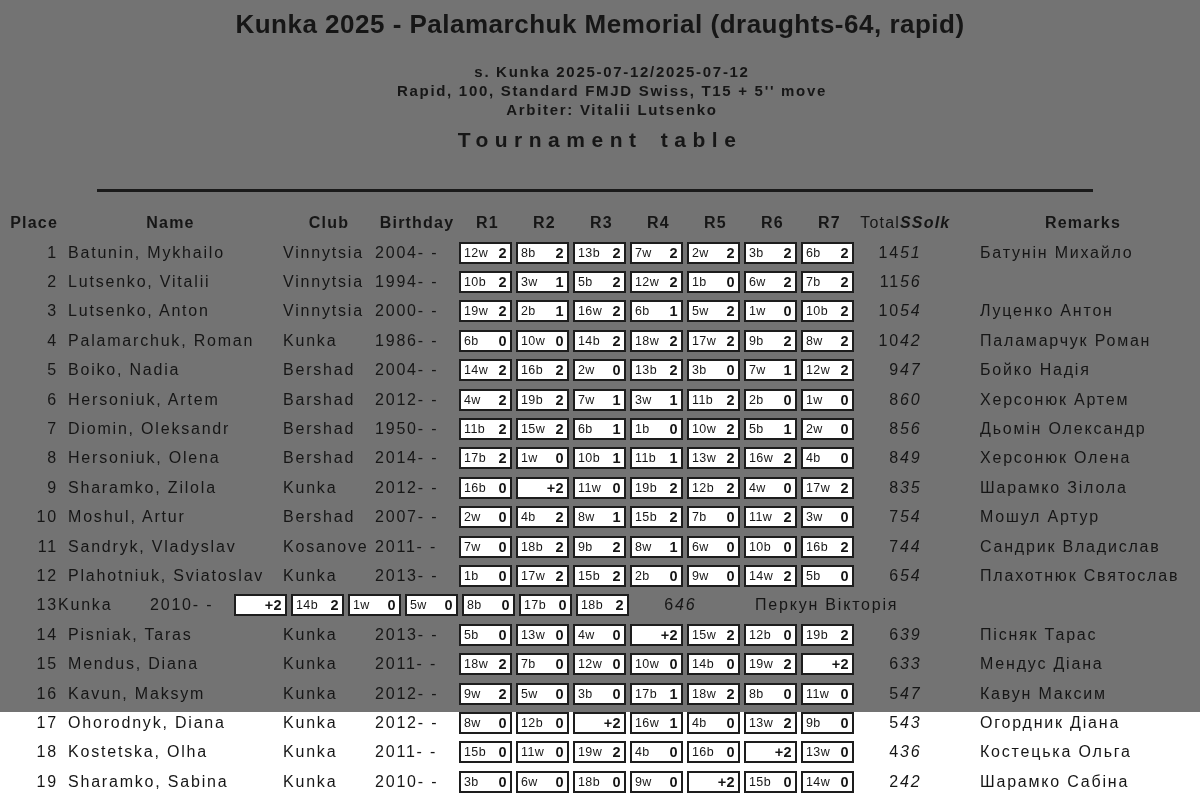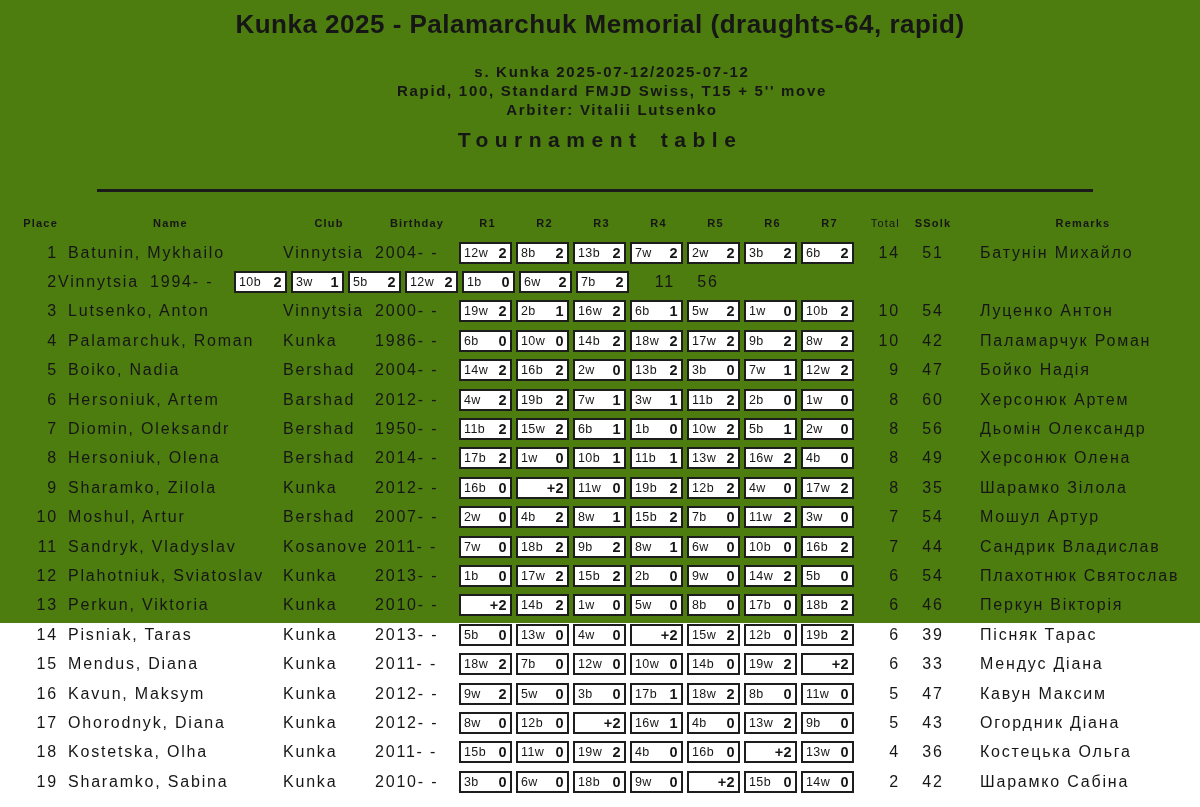--- a/index.html
+++ b/index.html
@@ -2,21 +2,21 @@
 <html><head>
 <meta charset="utf-8">
 <style>
   * { margin:0; padding:0; box-sizing:border-box; }
   html,body { background:#ffffff; }
   body {
     width:1200px; height:807px; overflow:hidden;
     color:#161616;
     font-family:"Liberation Sans","DejaVu Sans",sans-serif;
   }
-  .page { position:relative; width:1200px; height:623px; background:#4d7c0f; }
+  .page { position:relative; width:1200px; height:712px; background:#737373; }
 
   .title {
     position:absolute; top:9px; left:0; width:100%;
     text-align:center; font-size:26px; font-weight:700; letter-spacing:0.5px;
     white-space:nowrap;
   }
   .subtitle {
     position:absolute; top:62px; left:12px; width:100%;
     text-align:center; font-size:15px; font-weight:700;
     line-height:19px; letter-spacing:1.7px; white-space:nowrap;
@@ -24,40 +24,40 @@
   .section-title {
     position:absolute; top:128px; left:0; width:100%;
     text-align:center; font-size:21px; font-weight:700;
     letter-spacing:6.5px; word-spacing:6px; white-space:nowrap;
   }
   .rule { position:absolute; top:189px; left:97px; width:996px; height:3px; background:#1a1a1a; }
 
   .thead {
     position:absolute; top:212px; left:0; width:1200px; height:22px;
     display:flex; align-items:center;
-    font-weight:700; font-size:11px; letter-spacing:1.2px; white-space:nowrap;
+    font-weight:700; font-size:16px; letter-spacing:1.2px; white-space:nowrap;
   }
   .thead .c-place { text-align:right; }
   .thead .c-name, .thead .c-club, .thead .c-bday { text-align:center; padding-left:0; }
   .thead .c-remarks { text-align:center; padding-left:0; }
 
   #rows { position:absolute; top:238px; left:0; width:1200px; }
   .trow {
     height:29.4px; display:flex; align-items:center;
     font-size:16px; letter-spacing:1.8px; white-space:nowrap;
   }
 
   .c-place   { width:58px;  text-align:right; }
   .c-name    { width:225px; padding-left:10px; }
   .c-club    { width:92px; }
   .c-bday    { width:84px; }
   .c-rounds  { width:399px; display:flex; }
   .c-r       { width:57px;  text-align:center; }
   .c-total   { width:42px;  text-align:right; font-weight:400; }
-  .c-ssolk   { width:66px;  text-align:center; }
+  .c-ssolk   { width:66px;  text-align:left;font-style:italic; }
   .c-remarks { width:234px; padding-left:14px; }
 
   .rcell { width:57px; display:flex; align-items:center; height:29.4px; }
   .rbox {
     width:53px; height:22px; border:2px solid #1d1d1d; background:#fff;
     display:flex; align-items:center; justify-content:space-between;
     padding:0 3px; letter-spacing:0.4px;
   }
   .opp   { font-size:12.5px; }
   .score { font-size:14.5px; font-weight:700; }
@@ -147,20 +147,21 @@
             </div>
           </div>
         </div>
     <div class="c-total">14</div>
     <div class="c-ssolk">51</div>
     <div class="c-remarks">Батунін Михайло</div>
   </div>
 
   <div class="trow">
     <div class="c-place">2</div>
+    <div class="c-name">Lutsenko, Vitalii</div>
     <div class="c-club">Vinnytsia</div>
     <div class="c-bday">1994- -</div>
     <div class="c-rounds">
           <div class="rcell">
             <div class="rbox">
               <span class="opp">10b</span>
               <span class="score">2</span>
             </div>
           </div>
           <div class="rcell">
@@ -739,21 +740,20 @@
             </div>
           </div>
         </div>
     <div class="c-total">6</div>
     <div class="c-ssolk">54</div>
     <div class="c-remarks">Плахотнюк Святослав</div>
   </div>
 
   <div class="trow">
     <div class="c-place">13</div>
-    <div class="c-name">Perkun, Viktoria</div>
     <div class="c-club">Kunka</div>
     <div class="c-bday">2010- -</div>
     <div class="c-rounds">
           <div class="rcell">
             <div class="rbox">
               <span class="opp"></span>
               <span class="score">+2</span>
             </div>
           </div>
           <div class="rcell">

